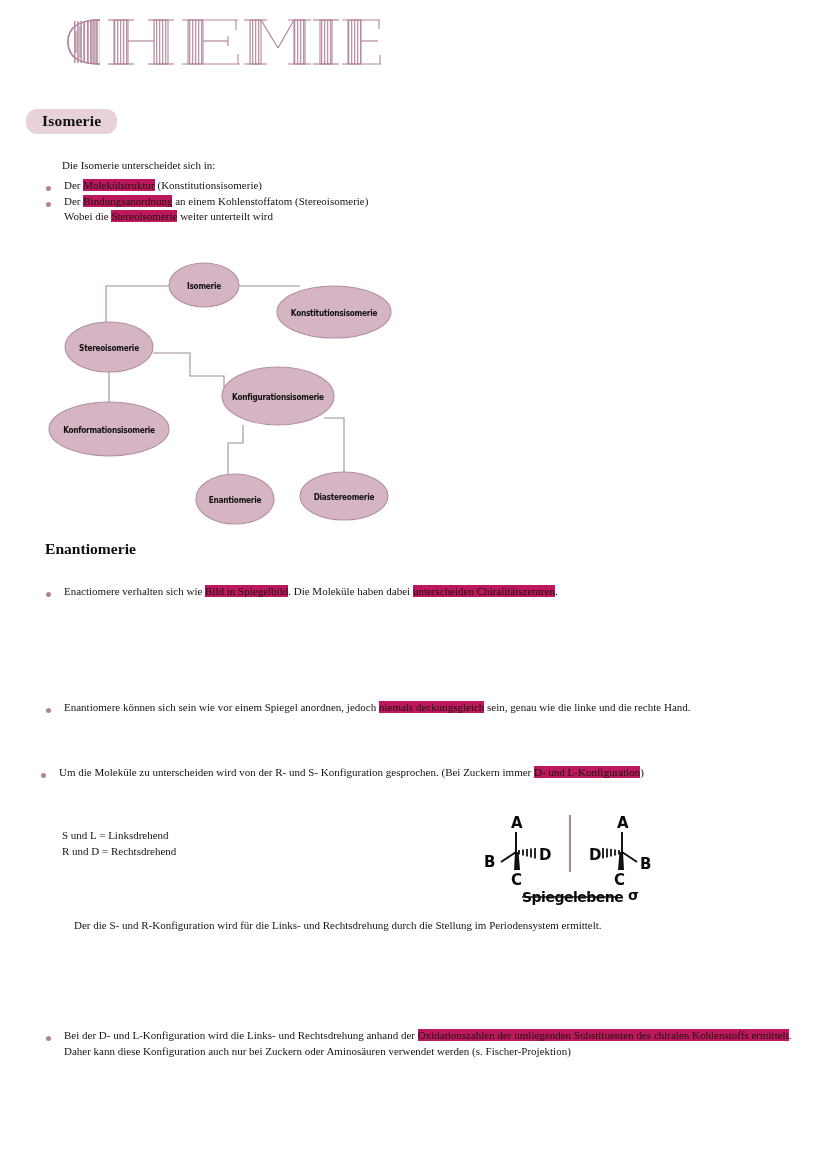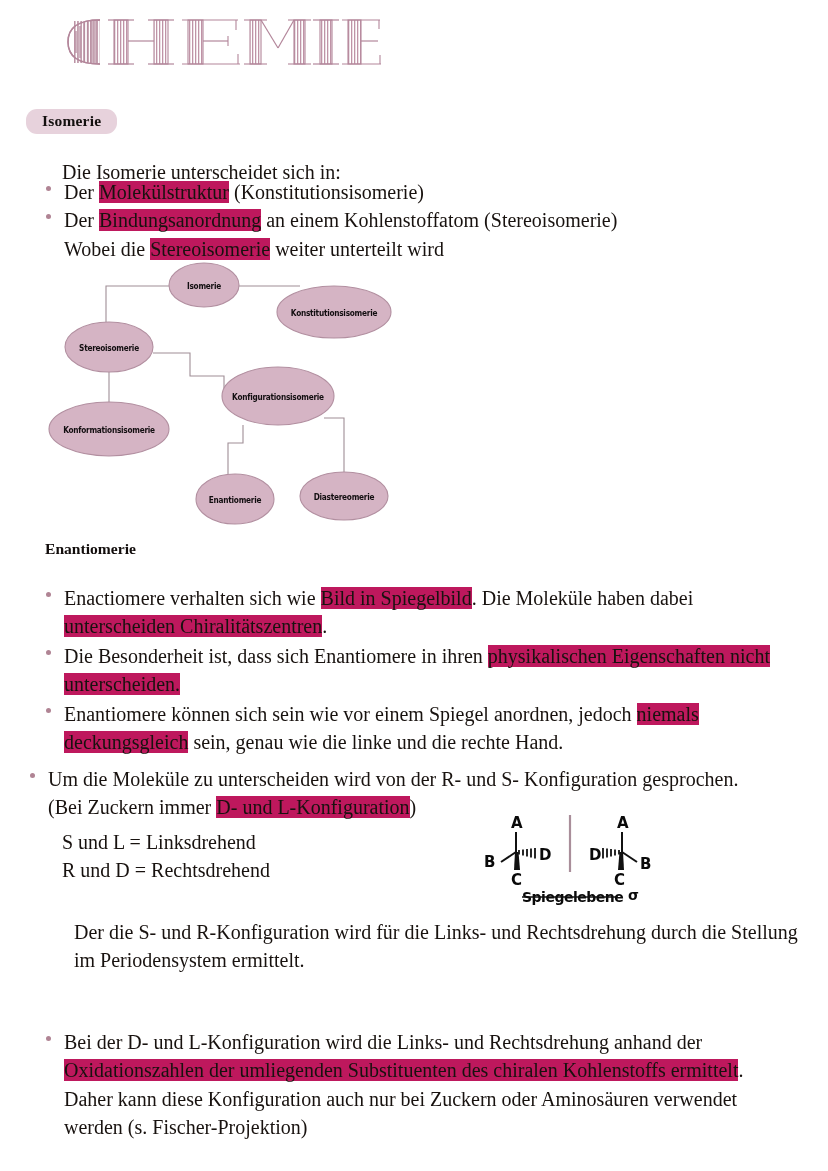--- a/index.html
+++ b/index.html
@@ -38,21 +38,21 @@
     font-family: "Liberation Serif", "DejaVu Serif", serif;
     font-weight: bold;
     font-size: 15.5px;
     letter-spacing: 0.2px;
     color: #14100f;
     line-height: 1.15;
   }
 
   
   .body-text {
-    font-size: 20px;
+    font-size: 11px;
     line-height: 1.42;
     color: #18120f;
   }
   .hl {
     background: #be185d;
     box-decoration-break: clone;
     -webkit-box-decoration-break: clone;
   }
 
   .intro-block {
@@ -114,21 +114,21 @@
     position: absolute;
     left: 45px;
     top: 540px;
     font-weight: bold;
     font-size: 15.6px;
     color: #120d0c;
   }
 
   .sec-a { position: absolute; left: 44px; top: 584px; width: 745px; }
   .sec-b { position: absolute; left: 44px; top: 700px; width: 752px; }
-  .sec-c { position: absolute; left: 28px; top: 765px; width: 745px; }
+  .sec-c { position: absolute; left: 39px; top: 765px; width: 745px; }
 
   .abbrev-block {
     position: absolute;
     left: 62px;
     top: 828px;
     width: 400px;
   }
   .abbrev-block p { margin: 0; }
 
   .para-d {
@@ -280,23 +280,20 @@
     </g>
   </svg>
 </div>
 
 <div class="sub-heading">Enantiomerie</div>
 
 <div class="sec-a body-text">
   <ul class="bullets">
     <li>
       <span>Enactiomere verhalten sich wie </span><span class="hl">Bild in Spiegelbild</span><span>. Die Moleküle haben dabei </span><span class="hl">unterscheiden Chiralitätszentren</span><span>.</span>
-    </li>
-    <li>
-      <span>Die Besonderheit ist, dass sich Enantiomere in ihren </span><span class="hl">physikalischen Eigenschaften nicht unterscheiden.</span>
     </li>
   </ul>
 </div>
 
 <div class="sec-b body-text">
   <ul class="bullets">
     <li>
       <span>Enantiomere können sich sein wie vor einem Spiegel anordnen, jedoch </span><span class="hl">niemals deckungsgleich</span><span> sein, genau wie die linke und die rechte Hand.</span>
     </li>
   </ul>

